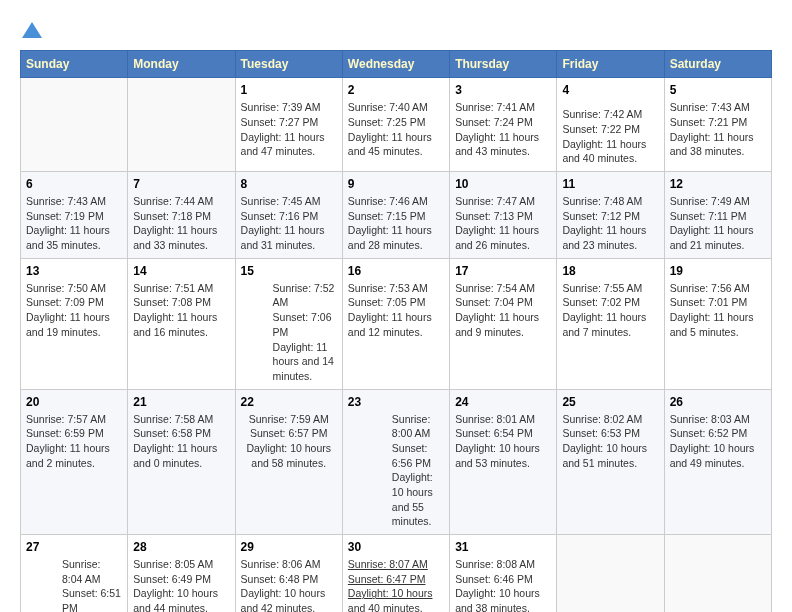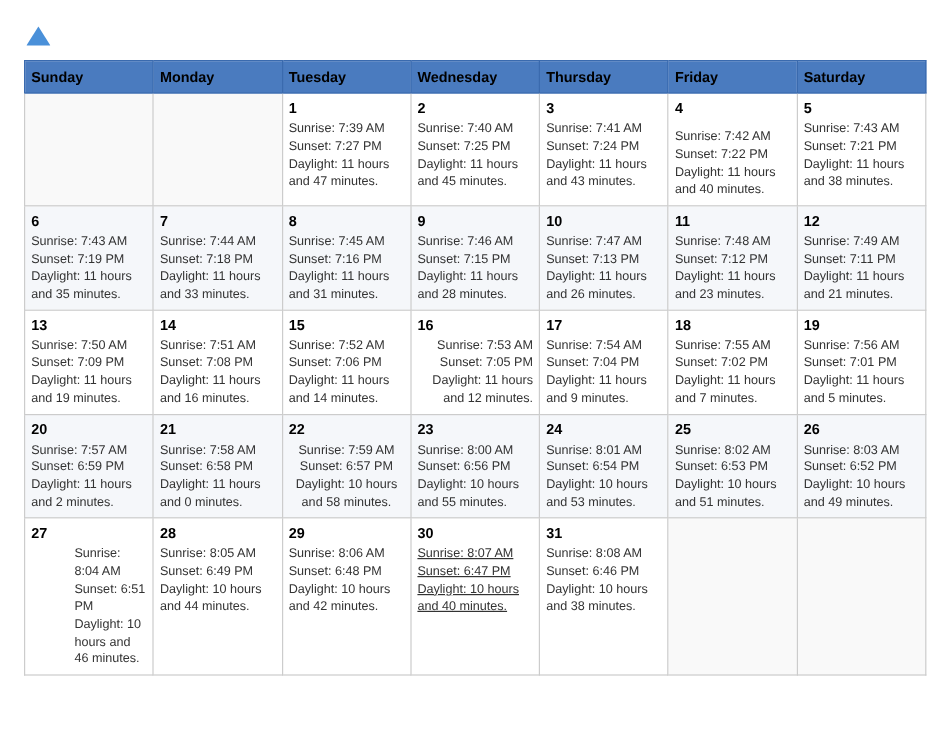--- a/index.html
+++ b/index.html
@@ -46,21 +46,21 @@
       font-size: 15px;
       color: #555;
     }
     table {
       width: 100%;
       border-collapse: collapse;
       font-size: 11px;
     }
     th {
       background-color: #4a7bbf;
-      color: #000000;
+      color: #fef9c3;
       text-align: left;
       padding: 6px 5px;
       font-size: 12px;
       border: 1px solid #3a6aae;
     }
     td {
       border: 1px solid #ccc;
       padding: 5px;
       vertical-align: top;
       width: 107px;
@@ -209,27 +209,27 @@
 Daylight: 11 hours and 19 minutes.</div>
         </td>
         <td>
           <span class="day-num">14</span>
           <div class="day-info" style="white-space: pre-line;">Sunrise: 7:51 AM
 Sunset: 7:08 PM
 Daylight: 11 hours and 16 minutes.</div>
         </td>
         <td>
           <span class="day-num">15</span>
-          <div class="day-info" style="white-space: pre-line;">Sunrise: 7:52 AM
+          <div class="day-info" style="white-space: pre-line; margin-left: 32px;">Sunrise: 7:52 AM
 Sunset: 7:06 PM
 Daylight: 11 hours and 14 minutes.</div>
         </td>
         <td>
           <span class="day-num">16</span>
-          <div class="day-info" style="white-space: pre-line; text-align: right;">Sunrise: 7:53 AM
+          <div class="day-info" style="white-space: pre-line;">Sunrise: 7:53 AM
 Sunset: 7:05 PM
 Daylight: 11 hours and 12 minutes.</div>
         </td>
         <td>
           <span class="day-num">17</span>
           <div class="day-info" style="white-space: pre-line;">Sunrise: 7:54 AM
 Sunset: 7:04 PM
 Daylight: 11 hours and 9 minutes.</div>
         </td>
         <td>
@@ -259,21 +259,21 @@
 Daylight: 11 hours and 0 minutes.</div>
         </td>
         <td>
           <span class="day-num">22</span>
           <div class="day-info" style="white-space: pre-line; text-align: center;">Sunrise: 7:59 AM
 Sunset: 6:57 PM
 Daylight: 10 hours and 58 minutes.</div>
         </td>
         <td>
           <span class="day-num">23</span>
-          <div class="day-info" style="white-space: pre-line;">Sunrise: 8:00 AM
+          <div class="day-info" style="white-space: pre-line; margin-left: 44px;">Sunrise: 8:00 AM
 Sunset: 6:56 PM
 Daylight: 10 hours and 55 minutes.</div>
         </td>
         <td>
           <span class="day-num">24</span>
           <div class="day-info" style="white-space: pre-line;">Sunrise: 8:01 AM
 Sunset: 6:54 PM
 Daylight: 10 hours and 53 minutes.</div>
         </td>
         <td>

